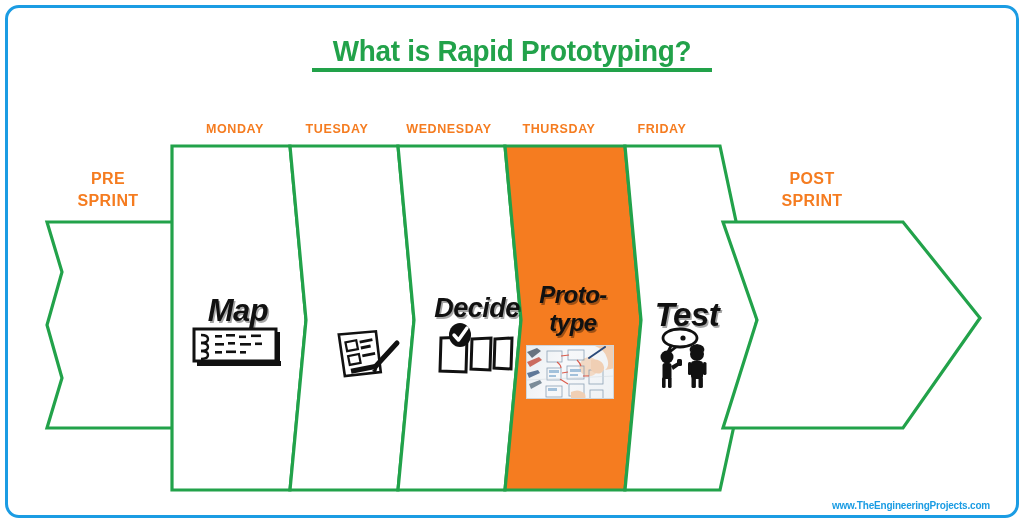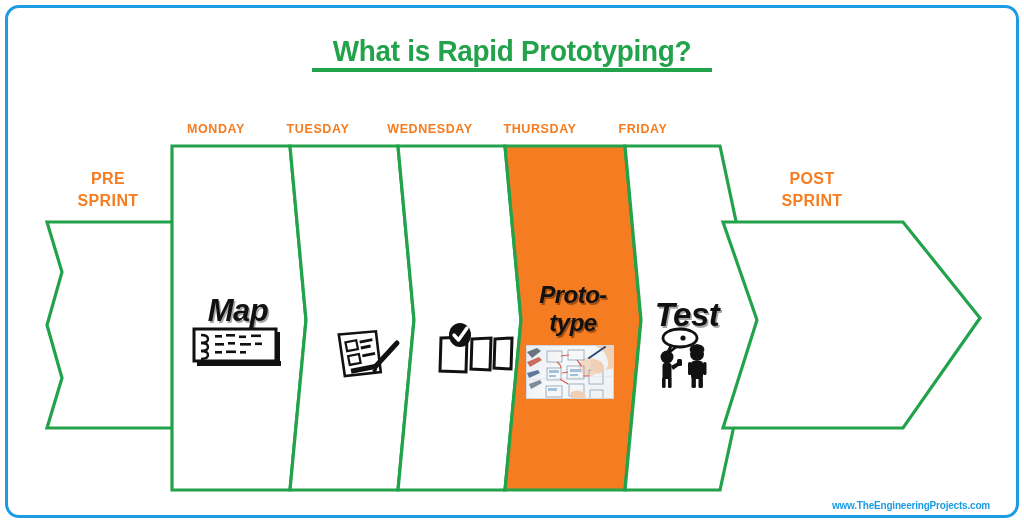--- a/index.html
+++ b/index.html
@@ -50,20 +50,21 @@
   .day-label {
     position: absolute;
     top: 122px;
     color: #f57c20;
     font-size: 12.5px;
     font-weight: bold;
     letter-spacing: 0.6px;
     text-align: left;
     white-space: nowrap;
     transform: translateX(-50%);
+    margin-left: 19px;
   }
   .sprint-label {
     position: absolute;
     color: #f57c20;
     font-size: 16px;
     font-weight: bold;
     line-height: 22px;
     text-align: center;
     letter-spacing: 0.4px;
     white-space: pre-line;
@@ -163,20 +164,21 @@
   <div class="day-label" style="left:540px">THURSDAY</div>
   <div class="day-label" style="left:643px">FRIDAY</div>
 
   <div class="sprint-label" style="left:108px; top:168px;">PRE
 SPRINT</div>
 
   <div class="sprint-label" style="left:812px; top:168px;">POST
 SPRINT</div>
 
   <div class="stage-label" style="left:238px; top:296px; font-size:31px;">Map</div>
+  <div class="stage-label" style="left:477px; top:293px;">Decide</div>
   <div class="stage-label" style="left:573px; top:281px; font-size:24px; line-height:28px;">Proto-
 type</div>
   <div class="stage-label" style="left:687px; top:300px; font-size:33px;">Test</div>
 
   <div class="icon-box" style="left:238px; top:326px;">
     <svg width="94" height="46" viewBox="0 0 94 46">
       <rect x="3" y="3" width="82" height="32" fill="#ffffff" stroke="#111" stroke-width="3"></rect>
       <rect x="6" y="35" width="84" height="5" fill="#111"></rect>
       <rect x="84" y="6" width="5" height="31" fill="#111"></rect>
       <g fill="none" stroke="#111" stroke-width="2.4">

